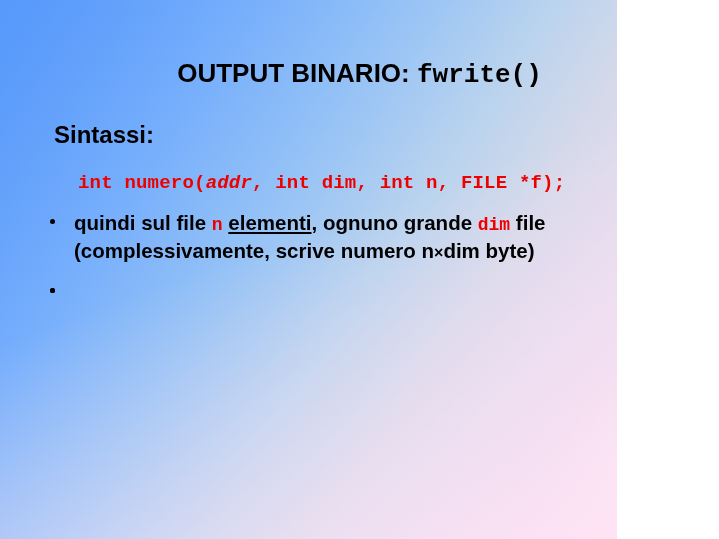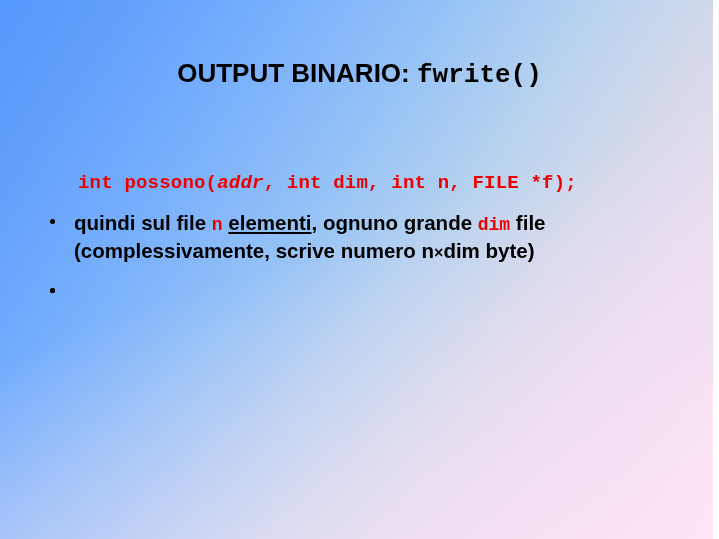--- a/index.html
+++ b/index.html
@@ -7,21 +7,21 @@
     padding: 0;
   }
   body {
     width: 719px;
     height: 539px;
     overflow: hidden;
     font-family: "Liberation Sans", sans-serif;
   }
   #slide {
     position: relative;
-    width: 713px;
+    width: 617px;
     height: 539px;
     box-sizing: border-box;
     background:
       linear-gradient(123deg,
         #5599fb 0%,
         #62a0fb 12%,
         #77affc 26%,
         #95c2f6 42%,
         #b9d3ee 57%,
         #d5d9ea 69%,
@@ -133,23 +133,24 @@
 </head>
 <body>
 
 <div id="slide">
   <div id="content">
 
     <div class="title">
       <span>OUTPUT BINARIO:&nbsp;</span><span class="mono">fwrite()</span>
     </div>
 
+    <div class="heading">Sintassi:</div>
 
     <div class="codeline">
-      <span>int possono(</span><span class="it">addr</span><span>, int dim, int n, FILE *f);</span>
+      <span>int numero(</span><span class="it">addr</span><span>, int dim, int n, FILE *f);</span>
     </div>
 
     <div class="bullets">
         <div class="bullet">
           <span class="dot"></span>
           <div><span>quindi sul file </span><span class="red-mono">n</span><span> </span><span class="u">elementi</span><span>, ognuno grande </span><span class="red-mono">dim</span><span> file</span></div>
           <div><span>(complessivamente, scrive numero n</span><span class="times">×</span><span>dim byte)</span></div>
         </div>
         <div class="bullet">
           <span class="dot"></span>

